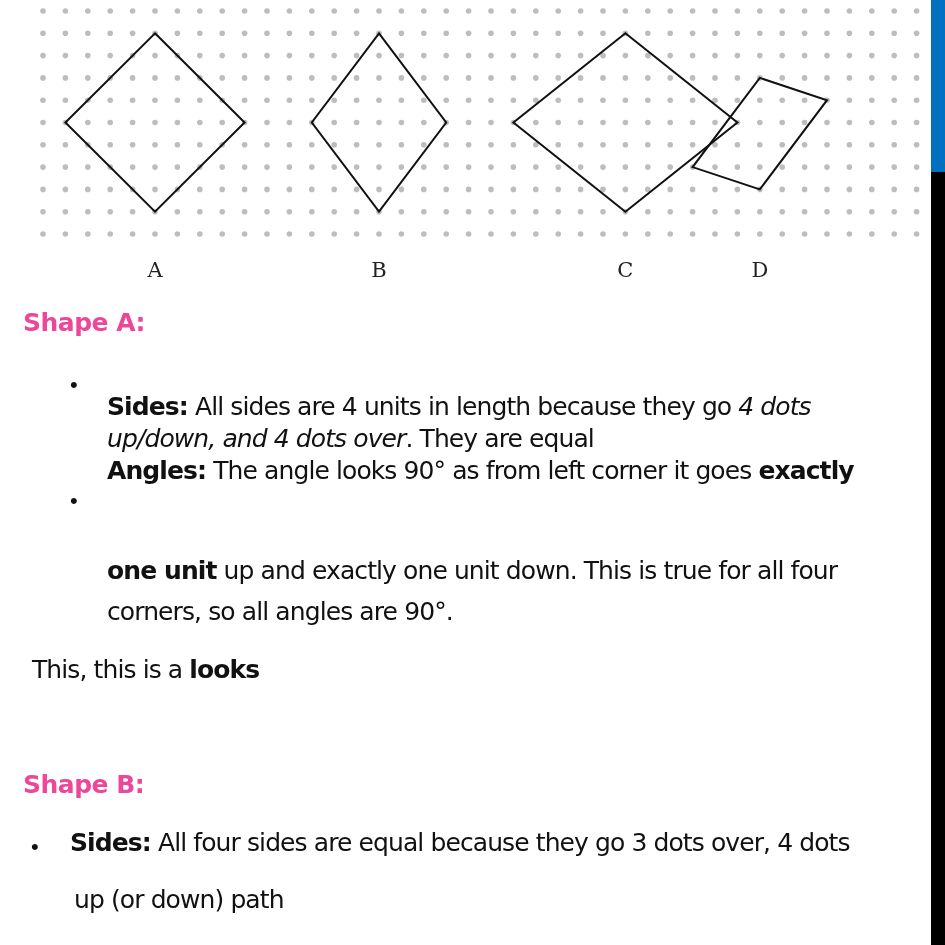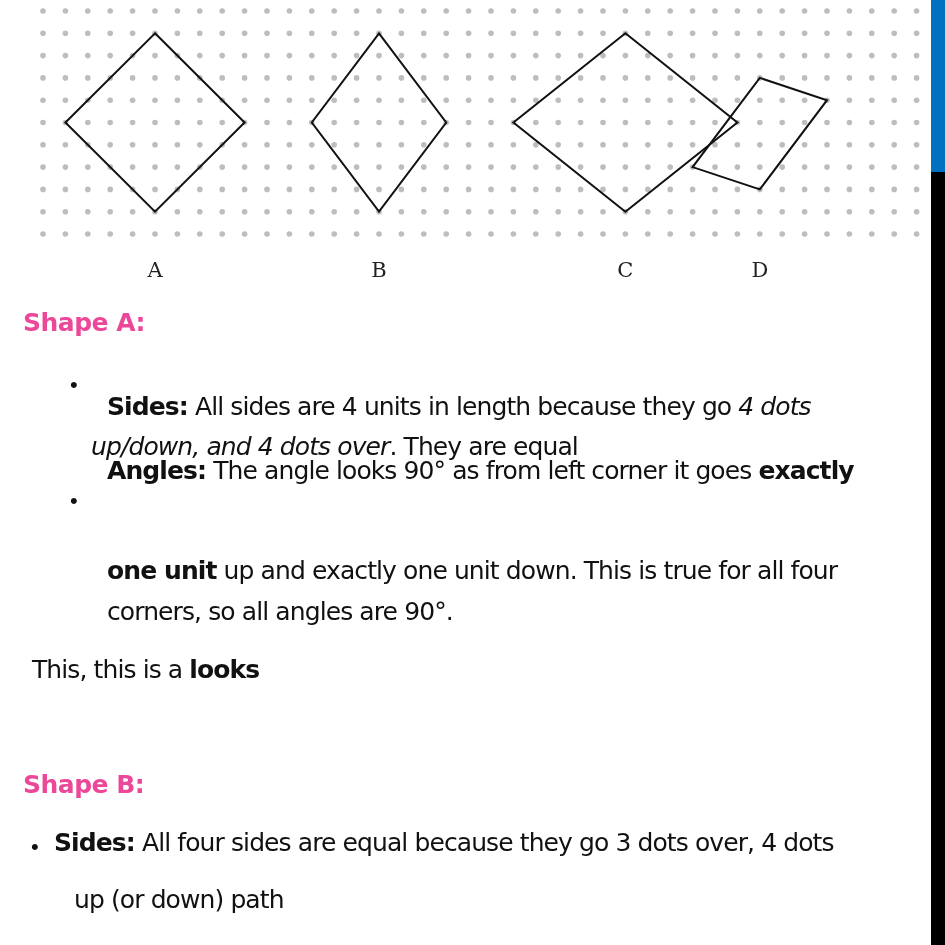--- a/index.html
+++ b/index.html
@@ -486,36 +486,36 @@
 
 <div class="side-bar-blue"></div>
 <div class="side-bar-black"></div>
 
 <div class="heading" style="top:308px;">Shape A:</div>
 
 <span class="bullet" style="left:70px; top:372px;">•</span>
 <div class="line" style="left:107px; top:366px;margin-top:26px;">
   <b>Sides:</b><span> All sides are 4 units in length because they go </span><i>4 dots</i>
 </div>
-<div class="line" style="left:91px; top:424px;margin-top:8px;">
+<div class="line" style="left:107px; top:424px;">
   <i>up/down, and 4 dots over</i><span>. They are equal</span>
 </div>
 
 <span class="bullet" style="left:70px; top:488px;">•</span>
 <div class="line" style="left:107px; top:456px;">
   <b>Angles:</b><span> The angle looks 90° as from left corner it goes </span><b>exactly</b>
 </div>
 <div class="line" style="left:107px; top:556px;">
   <b>one unit</b><span> up and exactly one unit down. This is true for all four</span>
 </div>
 <div class="line" style="left:107px; top:597px;text-align:right;">corners, so all angles are 90°.</div>
 
 <div class="line" style="left:32px; top:655px;">
   <span>This, this is a </span><b>looks</b>
 </div>
 
 <div class="heading" style="top:770px;">Shape B:</div>
 
 <span class="bullet" style="left:31px; top:834px;">•</span>
-<div class="line" style="left:54px; top:828px;">
+<div class="line" style="left:70px; top:828px;">
   <b>Sides:</b><span> All four sides are equal because they go 3 dots over, 4 dots</span>
 </div>
 <div class="line" style="left:67px; top:885px;margin-left:7px;">up (or down) path</div>
 
 </body></html>

